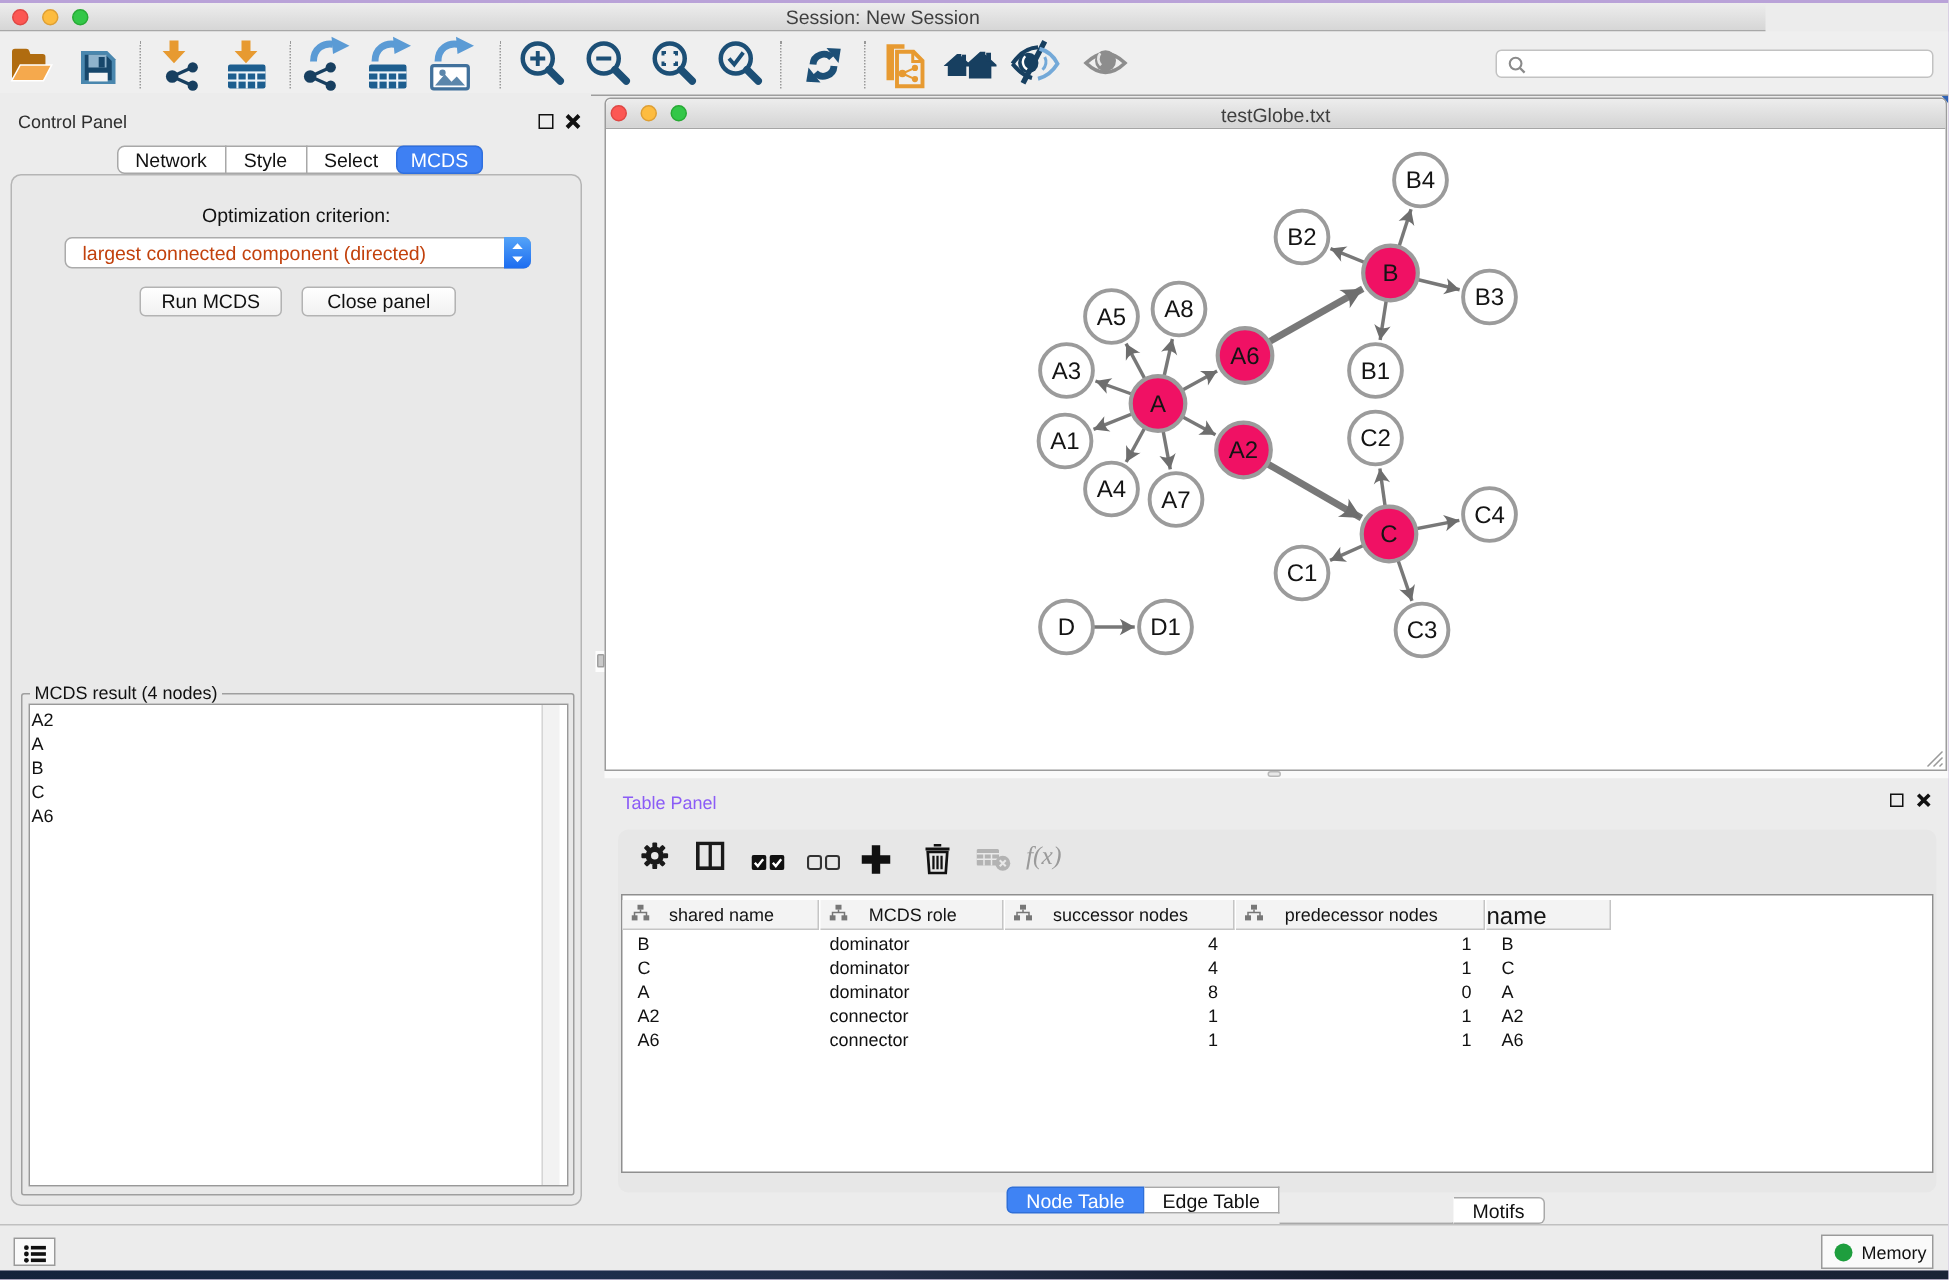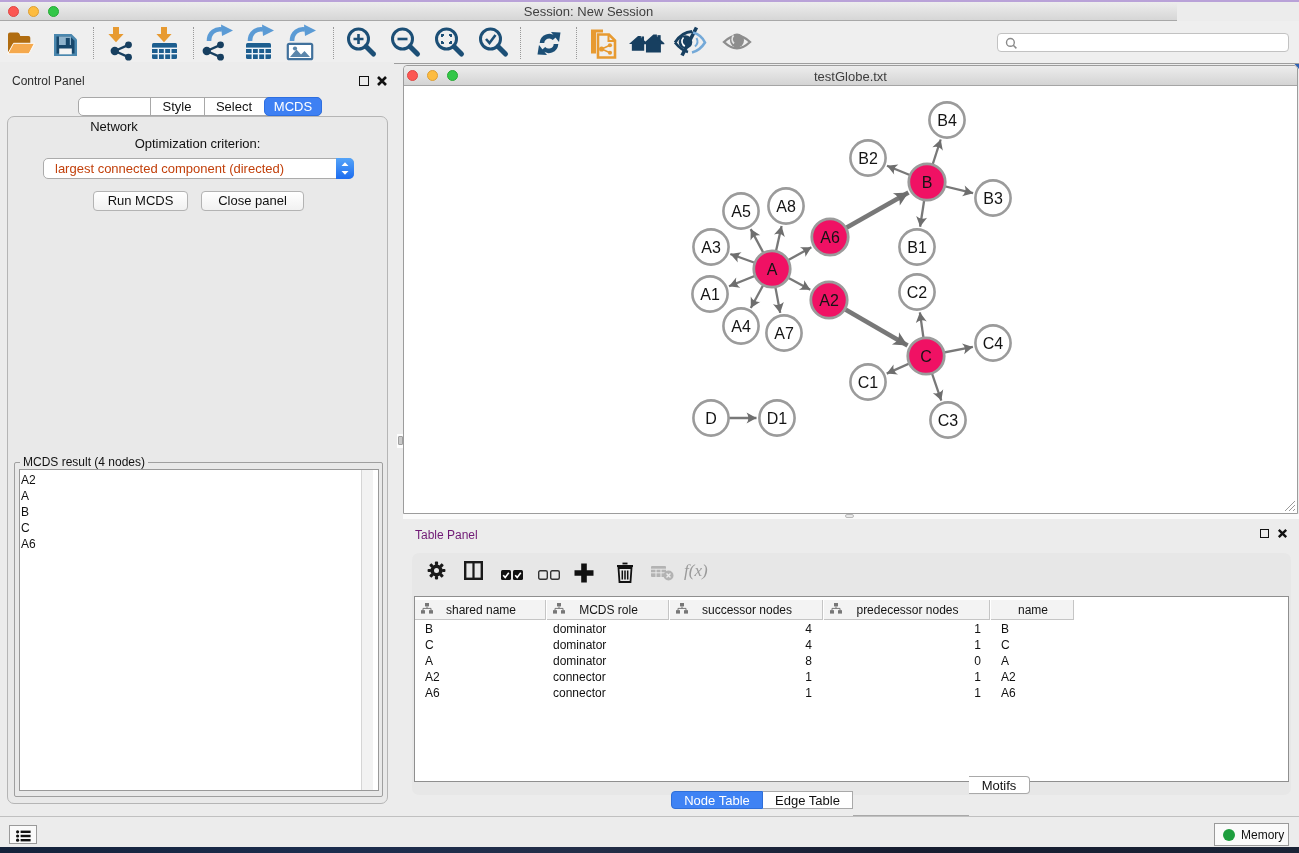--- a/index.html
+++ b/index.html
@@ -157,21 +157,21 @@
     <div class="abs" style="left:359px;top:14px;width:10px;height:10px;border:1.4px solid #111;"></div>
     <svg class="abs" style="left:376px;top:13px" width="12" height="12" viewBox="0 0 12 12">
         <path d="M2 2 L10 10 M10 2 L2 10" stroke="#111" stroke-width="2.6"></path>
       </svg>
 
     <div class="abs" style="left:7px;top:54px;width:381px;height:688px;background:#e9e9e9;border:1px solid #b5b5b5;border-radius:7px;"></div>
 
     <div class="abs" style="left:78px;top:35px;width:244px;height:19px;background:#fff;border:1px solid #a8a8a8;border-radius:5px;"></div>
     <div class="abs" style="left:150px;top:35px;width:1px;height:19px;background:#a8a8a8;"></div>
     <div class="abs" style="left:204px;top:35px;width:1px;height:19px;background:#a8a8a8;"></div>
-    <div class="abs" style="left:78px;top:36px;width:72px;text-align:center;font-size:13px;color:#111;line-height:17px;margin-top:20px;">Network</div>
+    <div class="abs" style="left:78px;top:36px;width:72px;text-align:center;font-size:13px;color:#111;line-height:17px;">Network</div>
     <div class="abs" style="left:150px;top:36px;width:54px;text-align:center;font-size:13px;color:#111;line-height:17px;">Style</div>
     <div class="abs" style="left:204px;top:36px;width:60px;text-align:center;font-size:13px;color:#111;line-height:17px;">Select</div>
     <div class="abs" style="left:264px;top:35px;width:58px;height:19px;background:#3e80f3;border:1px solid #2e6fe0;border-radius:5px;color:#fff;text-align:center;font-size:13px;line-height:17px;">MCDS</div>
 
     <div class="abs" style="left:7px;top:74px;width:381px;text-align:center;font-size:13px;color:#111;">Optimization criterion:</div>
 
     <div class="abs" style="left:43px;top:96px;width:311px;height:21px;background:#fff;border:1px solid #ababab;border-radius:5px;"></div>
     <div class="abs" style="left:55px;top:99px;font-size:13px;color:#c2410c;">largest connected component (directed)</div>
     <div class="abs" style="left:336px;top:96px;width:18px;height:21px;background:linear-gradient(#55a4f8,#1c6cf0);border-radius:0 5px 5px 0;">
       <svg width="18" height="21" viewBox="0 0 18 21">
@@ -277,21 +277,21 @@
           <line x1="12" y1="2" x2="2" y2="12"></line>
           <line x1="12" y1="6" x2="6" y2="12"></line>
           <line x1="12" y1="10" x2="10" y2="12"></line>
         </g>
       </svg>
   </div>
   <div class="abs" style="left:403px;top:512px;width:896px;height:5px;background:#fafafa;"></div>
     <div class="abs" style="left:845px;top:512px;width:9px;height:4px;background:#e8e8e8;border:1px solid #b9b9b9;border-radius:2px;"></div>
 
   <div class="abs" style="left:395px;top:517px;width:904px;height:298px;background:#ececec;">
-    <div class="abs" style="left:20px;top:9px;font-size:12px;color:#701a75;text-align:center;">Table Panel</div>
+    <div class="abs" style="left:20px;top:9px;font-size:12px;color:#8b5cf6;text-align:center;">Table Panel</div>
     <div class="abs" style="left:865px;top:10px;width:9px;height:9px;border:1.4px solid #111;"></div>
     <svg class="abs" style="left:882px;top:9px" width="11" height="11" viewBox="0 0 11 11">
         <path d="M1.8 1.8 L9.2 9.2 M9.2 1.8 L1.8 9.2" stroke="#111" stroke-width="2.4"></path>
       </svg>
   </div>
   <div class="abs" style="left:412px;top:551px;width:879px;height:242px;background:#e7e7e7;border-radius:7px;"></div>
   <svg style="position:absolute;left:427px;top:559px" width="19" height="19" viewBox="0 0 19 19">
       <g fill="#1a1a1a">
         <circle cx="9.5" cy="9.5" r="6.1"></circle>
         <rect x="7.9" y="0.6" width="3.2" height="3.4" rx="0.8" transform="rotate(0 9.5 9.5)"></rect>
@@ -370,21 +370,21 @@
     </svg>
     <div style="position:absolute;left:824px;top:598px;width:166px;height:20px;background:#f3f3f3;border-right:1px solid #c5c5c5;border-bottom:1px solid #c5c5c5;"></div>
     <div style="position:absolute;left:824px;top:601px;width:167px;text-align:center;font-size:12px;color:#141414;">predecessor nodes</div>
     <svg style="position:absolute;left:830px;top:601px" width="12" height="11" viewBox="0 0 12 11">
       <rect x="4" y="0" width="4" height="3.4" fill="#777"></rect>
       <path d="M6 3.4 V5.4 M2 8 V5.4 H10 V8" stroke="#777" stroke-width="1" fill="none"></path>
       <rect x="0" y="7.2" width="4" height="3.4" fill="#777"></rect>
       <rect x="8" y="7.2" width="4" height="3.4" fill="#777"></rect>
     </svg>
     <div style="position:absolute;left:991px;top:598px;width:83px;height:20px;background:#f3f3f3;border-right:1px solid #c5c5c5;border-bottom:1px solid #c5c5c5;"></div>
-    <div style="position:absolute;left:991px;top:601px;width:84px;text-align:center;font-size:12px;color:#141414;">name</div>
+    <div style="position:absolute;left:991px;top:601px;width:84px;text-align:left;font-size:16px;color:#141414;">name</div>
   <div style="position:absolute;left:425px;top:620px;font-size:12px;color:#111;">B</div>
     <div style="position:absolute;left:553px;top:620px;font-size:12px;color:#111;">dominator</div>
     <div style="position:absolute;left:700px;top:620px;width:112px;text-align:right;font-size:12px;color:#111;">4</div>
     <div style="position:absolute;left:870px;top:620px;width:111px;text-align:right;font-size:12px;color:#111;">1</div>
     <div style="position:absolute;left:1001px;top:620px;font-size:12px;color:#111;">B</div>
     <div style="position:absolute;left:425px;top:636px;font-size:12px;color:#111;">C</div>
     <div style="position:absolute;left:553px;top:636px;font-size:12px;color:#111;">dominator</div>
     <div style="position:absolute;left:700px;top:636px;width:112px;text-align:right;font-size:12px;color:#111;">4</div>
     <div style="position:absolute;left:870px;top:636px;width:111px;text-align:right;font-size:12px;color:#111;">1</div>
     <div style="position:absolute;left:1001px;top:636px;font-size:12px;color:#111;">C</div>
@@ -399,21 +399,21 @@
     <div style="position:absolute;left:870px;top:668px;width:111px;text-align:right;font-size:12px;color:#111;">1</div>
     <div style="position:absolute;left:1001px;top:668px;font-size:12px;color:#111;">A2</div>
     <div style="position:absolute;left:425px;top:684px;font-size:12px;color:#111;">A6</div>
     <div style="position:absolute;left:553px;top:684px;font-size:12px;color:#111;">connector</div>
     <div style="position:absolute;left:700px;top:684px;width:112px;text-align:right;font-size:12px;color:#111;">1</div>
     <div style="position:absolute;left:870px;top:684px;width:111px;text-align:right;font-size:12px;color:#111;">1</div>
     <div style="position:absolute;left:1001px;top:684px;font-size:12px;color:#111;">A6</div>
   <div style="position:absolute;left:671px;top:789px;width:92px;height:18px;background:#3f83f4;border:1px solid #2f6fd8;border-radius:4px 0 0 4px;box-sizing:border-box;color:#fff;text-align:center;font-size:13px;line-height:17px;">Node Table</div>
     <div style="position:absolute;left:763px;top:789px;width:90px;height:18px;background:#fff;border:1px solid #a9a9a9;border-left:none;border-radius:0 0 0 0;box-sizing:border-box;color:#111;text-align:center;font-size:13px;line-height:17px;">Edge Table</div>
     <div style="position:absolute;left:853px;top:813px;width:116px;height:18px;background:#fff;border:1px solid #a9a9a9;border-left:none;border-radius:0 0 0 0;box-sizing:border-box;color:#111;text-align:center;font-size:13px;line-height:17px;">Network Table</div>
-    <div style="position:absolute;left:969px;top:774px;width:61px;height:18px;background:#fff;border:1px solid #a9a9a9;border-left:none;border-radius:0 4px 4px 0;box-sizing:border-box;color:#111;text-align:center;font-size:13px;line-height:17px;">Motifs</div>
+    <div style="position:absolute;left:969px;top:796px;width:61px;height:18px;background:#fff;border:1px solid #a9a9a9;border-left:none;border-radius:0 4px 4px 0;box-sizing:border-box;color:#111;text-align:center;font-size:13px;line-height:17px;">Motifs</div>
 
   <div class="abs" style="left:0;top:814px;width:1299px;height:31px;background:#ececec;border-top:1px solid #c0c0c0;">
     <div class="abs" style="left:9px;top:8px;width:28px;height:19px;background:#fafafa;border:1px solid #9a9a9a;">
       <svg style="position:absolute;left:6px;top:3.5px" width="15" height="12" viewBox="0 0 15 12">
           <g fill="#111">
             <circle cx="1.6" cy="1.8" r="1.6"></circle>
             <circle cx="1.6" cy="6" r="1.6"></circle>
             <circle cx="1.6" cy="10.2" r="1.6"></circle>
             <rect x="4.6" y="0.6" width="10" height="2.4"></rect>
             <rect x="4.6" y="4.8" width="10" height="2.4"></rect>

